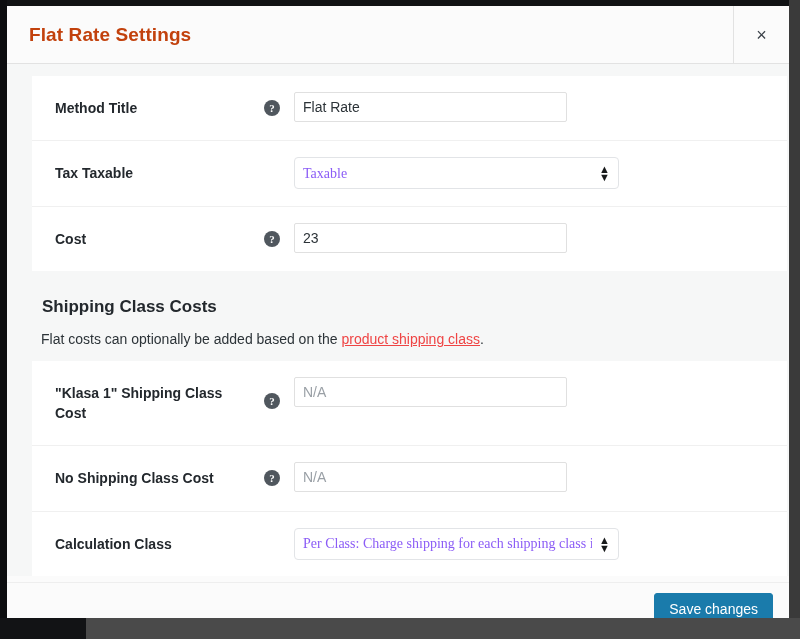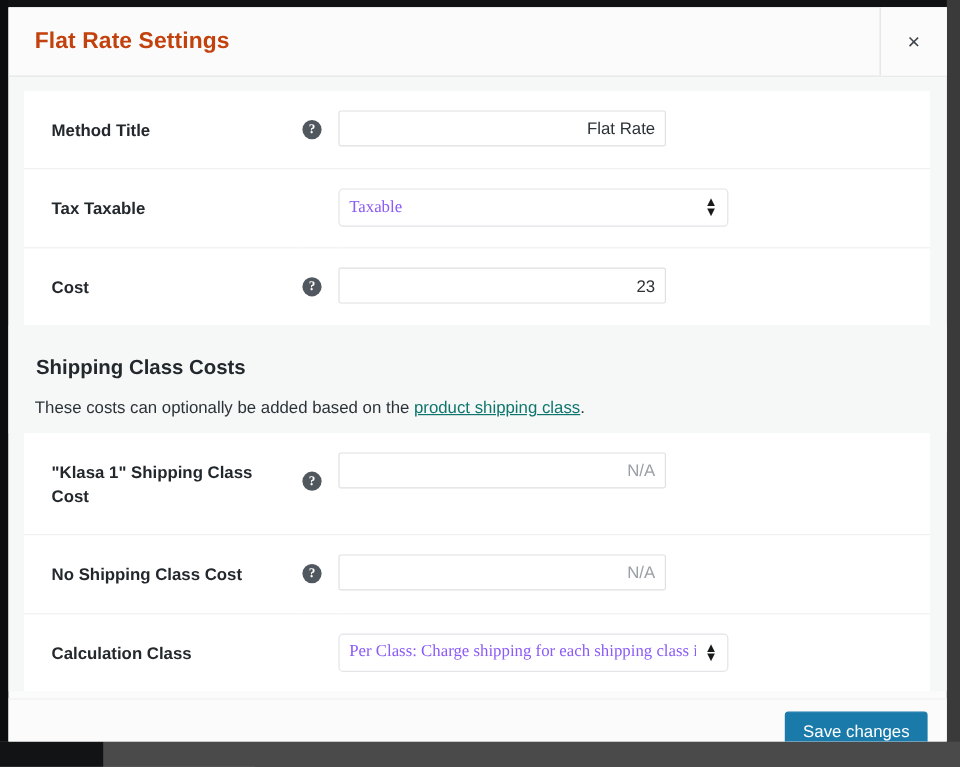--- a/index.html
+++ b/index.html
@@ -57,21 +57,21 @@
     color: #3c434a;
     font-size: 18px;
     line-height: 1;
   }
 
   
   .modal-body {
     position: relative;
     background: #f6f7f7;
     height: 512px;
-    padding: 12px 0 0 0;
+    padding: 12px 0 0 12px;
   }
 
   .form-table {
     background: #ffffff;
     margin: 0 13px 0 13px;
     border-collapse: collapse;
     width: 755px;
     table-layout: fixed;
   }
   .form-table tr + tr td, .form-table tr + tr th {
@@ -118,21 +118,20 @@
     width: 273px;
     height: 30px;
     padding: 3px 8px;
     font-size: 14px;
     color: #2c3338;
     border: 1px solid #e0e0e0;
     border-radius: 2px;
     background: #fff;
     font-family: "Liberation Sans", sans-serif;
     outline: none;
-    text-align: right;
   }
   input.txt::placeholder { color: #9aa0a6; }
 
   select.sel {
     width: 325px;
     height: 32px;
     padding: 2px 26px 2px 8px;
     font-size: 14px;
     color: #8b5cf6;
     border: 1px solid #e2e4e7;
@@ -166,21 +165,21 @@
     font-size: 17px;
     font-weight: bold;
     color: #23282d;
   }
   .section p {
     margin: 0;
     font-size: 14px;
     color: #2c3338;
   }
   .section a {
-    color: #0f766e;
+    color: #ef4444;
     text-decoration: underline;
     margin-top: 28px;
   }
 
   
   .modal-footer {
     position: absolute;
     left: 0; bottom: 0;
     width: 782px;
     height: 36px;
@@ -258,21 +257,21 @@
           </td>
           <td>
             <input class="txt" type="text" value="23" style="">
           </td>
         </tr>
       </tbody>
         </table>
 
       <div class="section">
         <h3>Shipping Class Costs</h3>
-        <p><span>These costs can optionally be added based on the </span><a href="#">product shipping class</a><span>.</span></p>
+        <p><span>Flat costs can optionally be added based on the </span><a href="#">product shipping class</a><span>.</span></p>
       </div>
 
       <table class="form-table">
         <tbody>
             <tr class="row-2line">
           <th>"Klasa 1" Shipping Class Cost</th>
           <td class="help-cell">
             <span class="help-icon">?</span>
           </td>
           <td>

